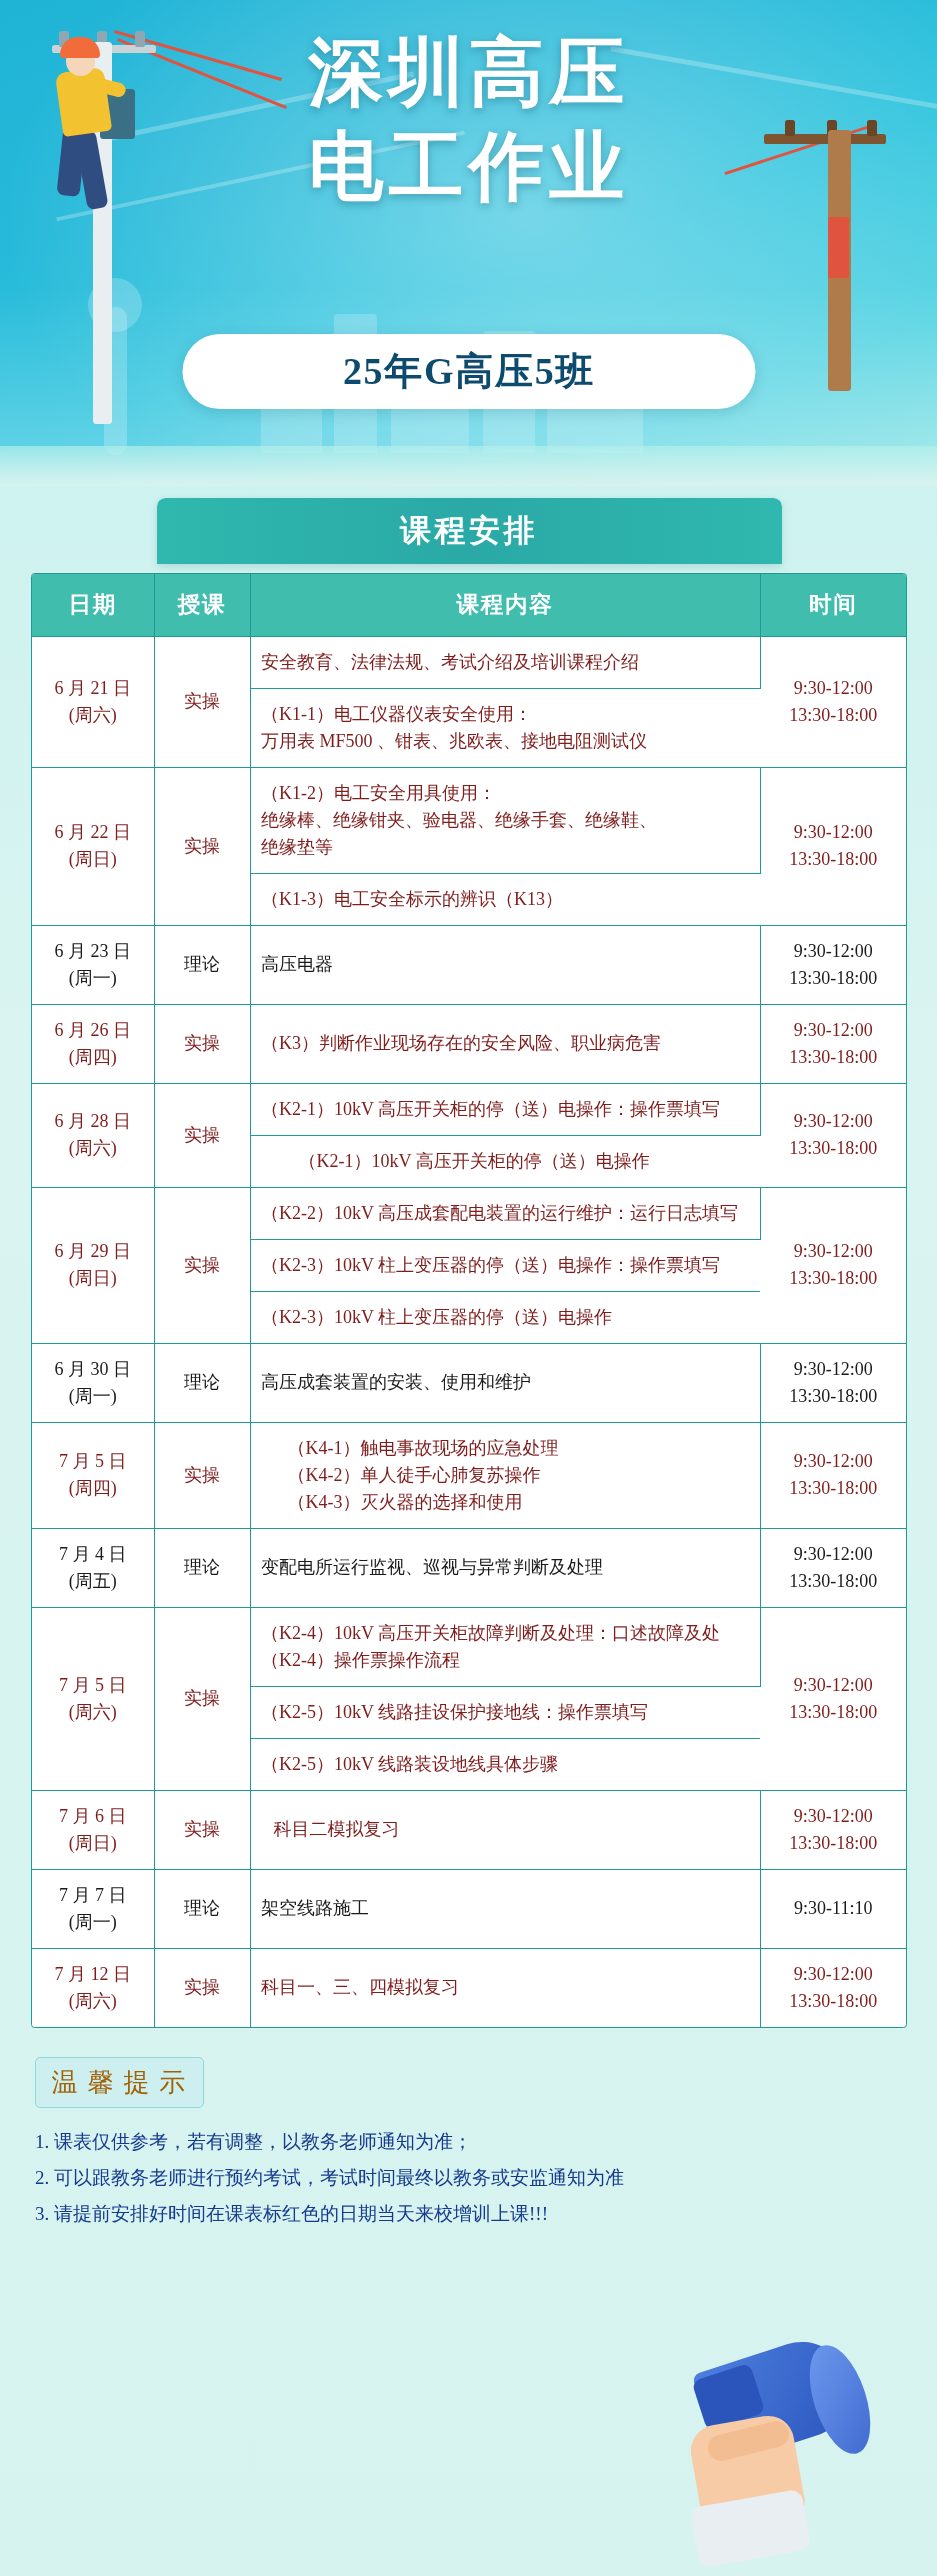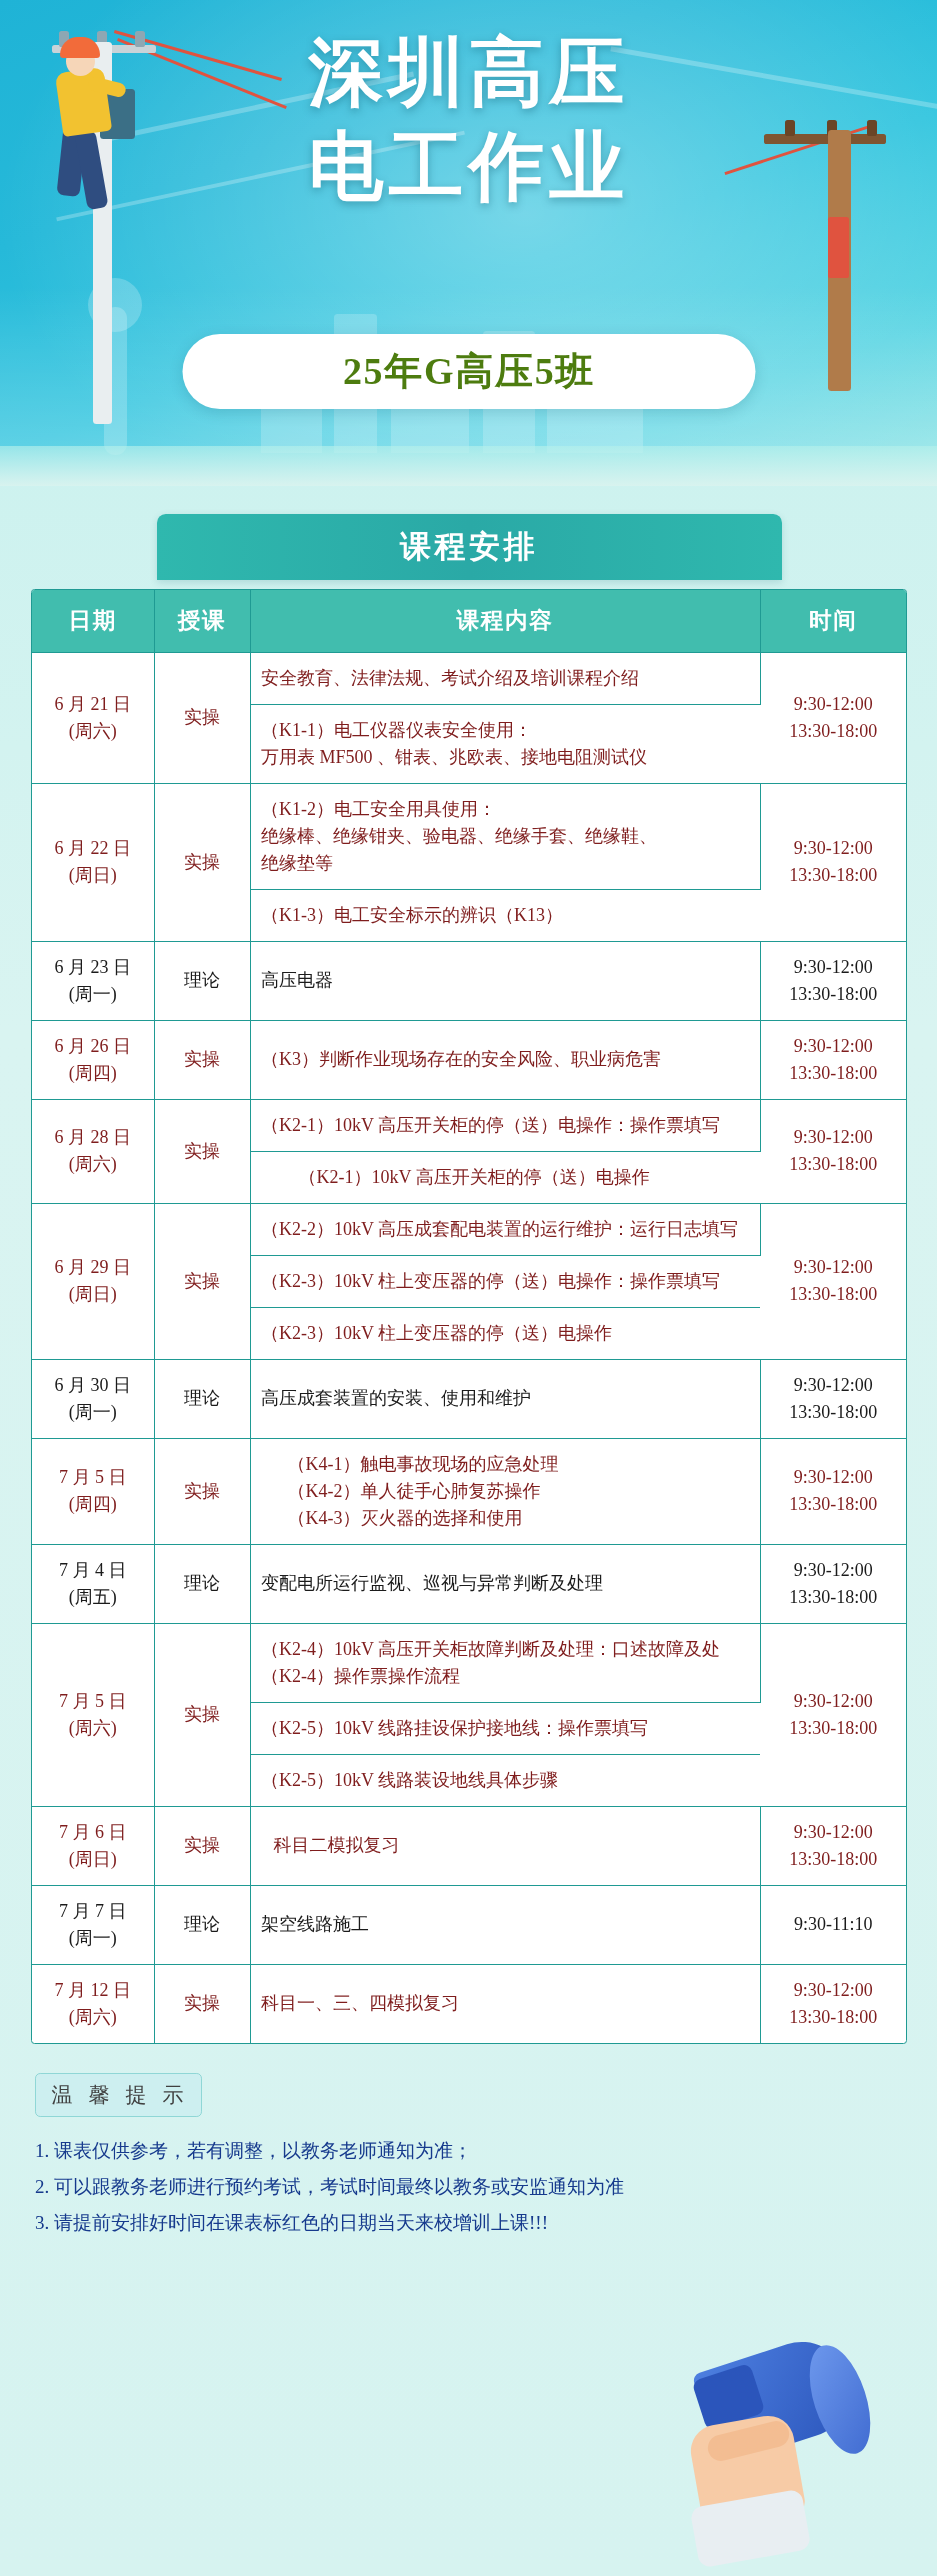--- a/index.html
+++ b/index.html
@@ -92,28 +92,28 @@
   .class-badge {
     position:absolute; left:50%; transform:translateX(-50%);
     top: 334px; z-index:6;
     width: 573px; height: 75px;
     background:#ffffff;
     border-radius: 40px;
     display:flex; align-items:center; justify-content:center;
     box-shadow:0 3.5px 14px rgba(0,80,100,.18);
   }
   .class-badge span {
-    font-size: 38px; font-weight:bold; color:#4d7c0f; letter-spacing:1.7px;
+    font-size: 38px; font-weight:bold; color:#0c4a6e; letter-spacing:1.7px;
     font-family:"Liberation Serif","DejaVu Serif",serif;
   }
 
   
   .section-head {
     position:relative;
-    margin: 28px auto 0;
+    margin: 12px auto 0;
     width: 625px; height: 66px;
     background: linear-gradient(90deg, #2fb8ae 0%, #2aa9a6 50%, #2fb8ae 100%);
     border-radius: 8.7px 8.7px 0 0;
     display:flex; align-items:center; justify-content:center;
     box-shadow: 0 2.6px 7px rgba(0,90,100,.15);
   }
   .section-head span {
     color:#fff; font-size:31px; font-weight:bold; letter-spacing:3.5px;
     font-family:"Liberation Serif","DejaVu Serif",serif;
   }
@@ -166,27 +166,27 @@
 
   
   .tips {
     margin: 29.5px 35px 0;
     position: relative;
     z-index: 3;
   }
   .tips-badge {
     display:inline-block;
     background:#cdeff0;
-    color:#404040;
+    color:#a16207;
     border:0.9px solid #8fd7d6;
     border-radius: 5.2px;
     padding: 7px 15.6px;
-    font-size: 21px;
+    font-size: 26px;
     letter-spacing:1.7px;
-    font-family:Liberation Mono, monospace;
+    font-family:Liberation Serif, serif;
   }
   .tips ol {
     margin: 15.6px 0 0 0;
     padding: 0;
     list-style:none;
   }
   .tips li {
     font-size: 19px;
     color:#163a8d;
     line-height: 1.9;

